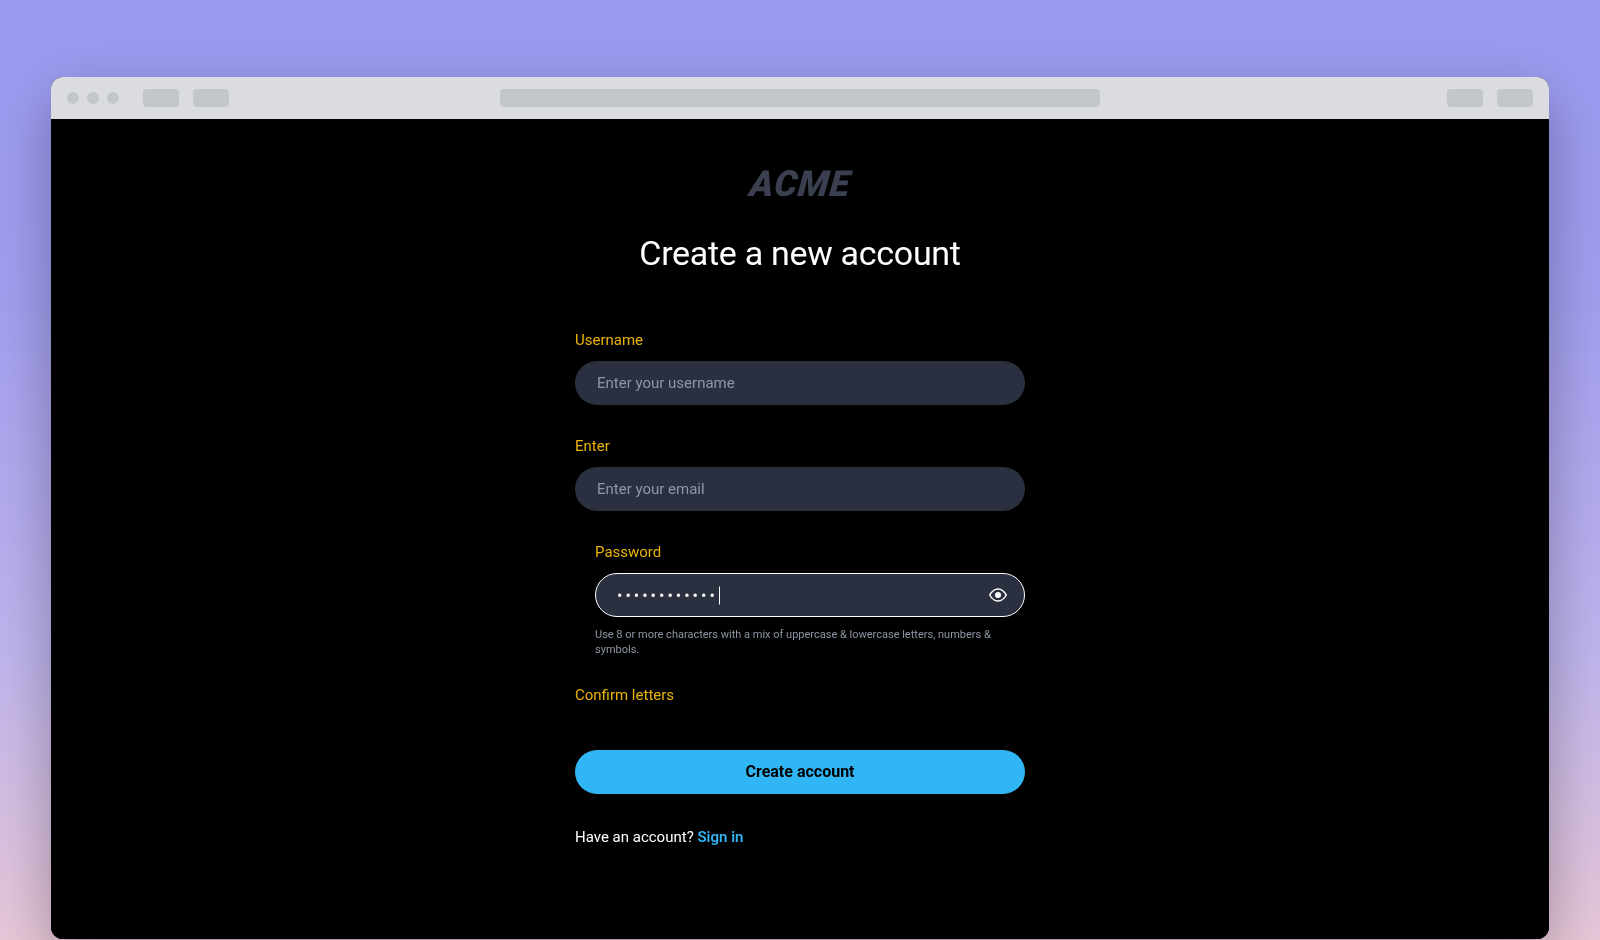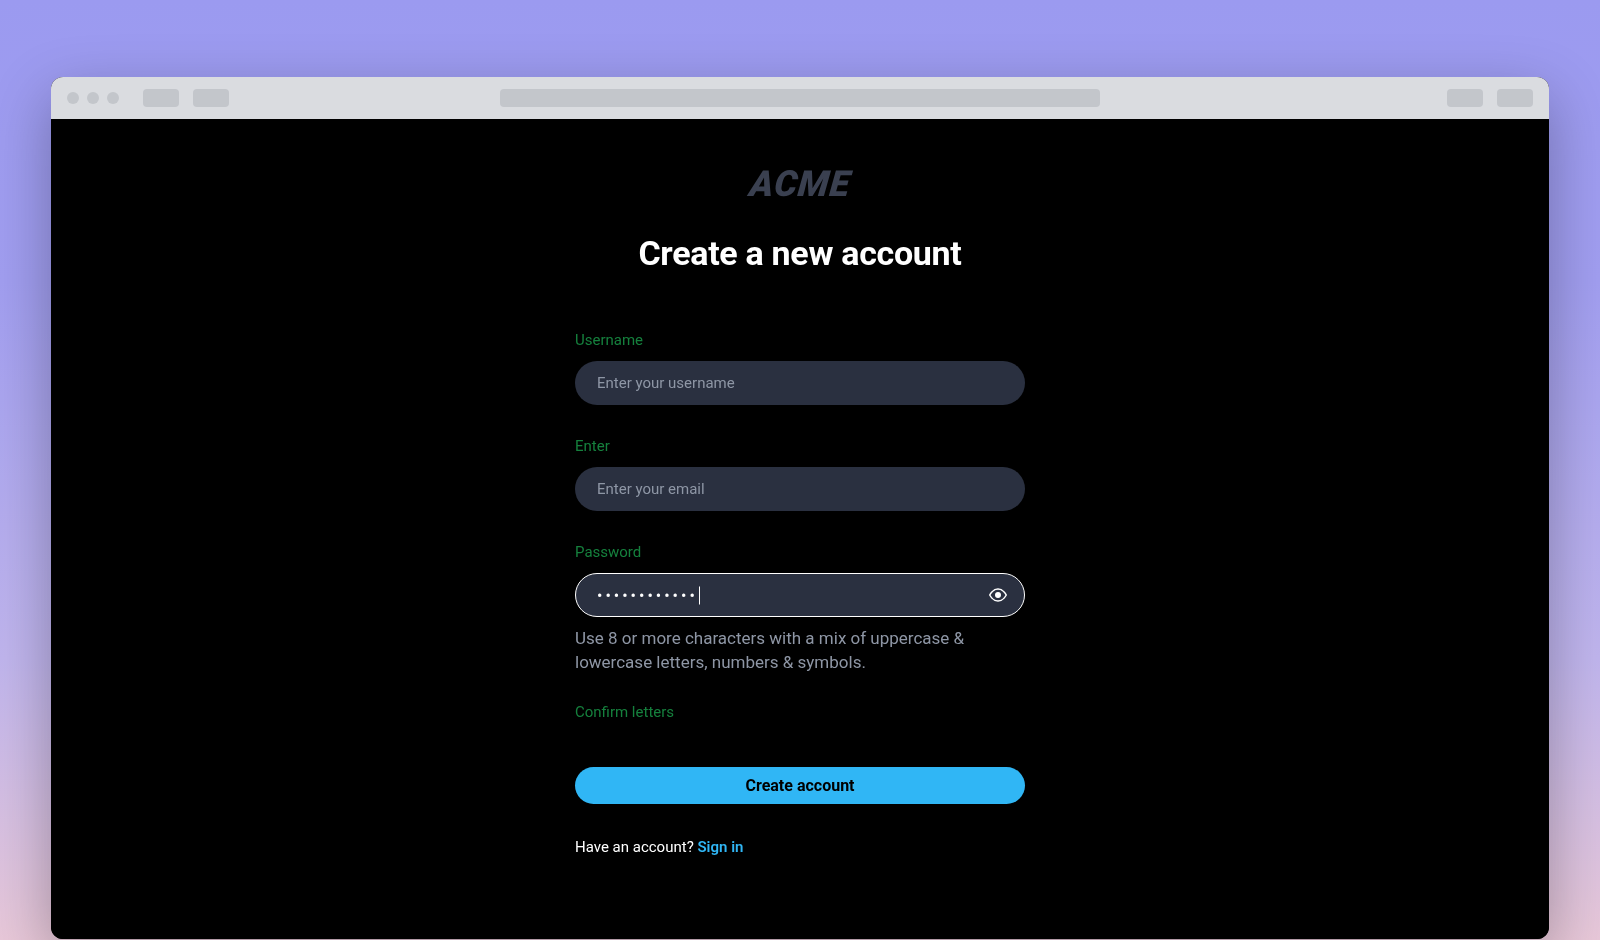--- a/index.html
+++ b/index.html
@@ -95,40 +95,41 @@
       font-size: 36px;
       letter-spacing: 1px;
       color: #3a4050;
       font-style: italic;
       transform: skewX(-6deg);
     }
     
     .page-title {
       color: #fff;
       font-size: 34px;
-      font-weight: 700;
+      font-weight: 400;
       margin-top: 28px;
       letter-spacing: -0.3px;
     }
     
     .form {
       width: 450px;
       margin-top: 58px;
     }
     
     .field-group {
       margin-bottom: 32px;
     }
     
     .field-group.password-group {
       margin-bottom: 28px;
+      margin-left: 20px;
     }
     
     .field-label {
-      color: #15803d;
+      color: #eab308;
       font-size: 15px;
       font-weight: 400;
       display: block;
       margin-bottom: 12px;
     }
     
     .text-input {
       width: 100%;
       height: 44px;
       background: #2a3040;
@@ -182,28 +183,28 @@
       top: 50%;
       transform: translateY(-50%);
       color: #fff;
       cursor: pointer;
       display: flex;
       align-items: center;
     }
     
     .hint-text {
       color: #8e96a5;
-      font-size: 17px;
+      font-size: 11px;
       margin-top: 10px;
       line-height: 1.4;
     }
     
     .submit-button {
       width: 100%;
-      height: 37px;
+      height: 44px;
       background: #30b6f5;
       border: none;
       border-radius: 22px;
       color: #000;
       font-size: 16px;
       font-weight: 700;
       cursor: pointer;
       margin-top: 14px;
       font-family: inherit;
     }

